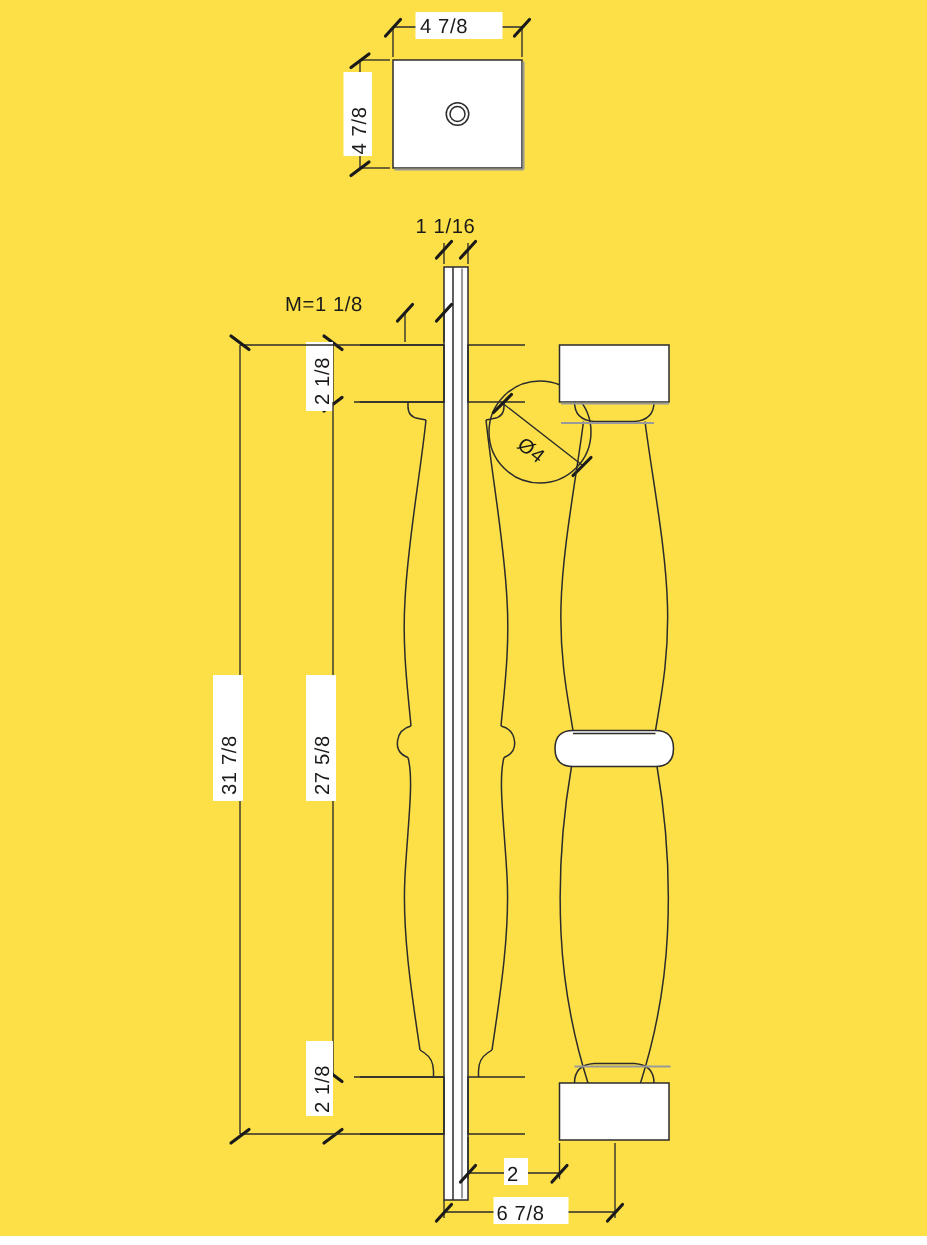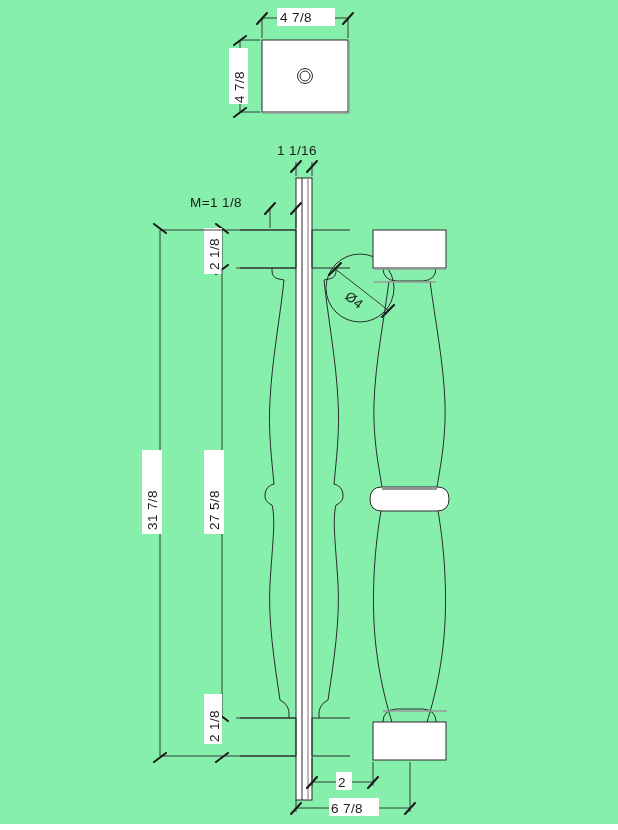--- a/index.html
+++ b/index.html
@@ -7,21 +7,21 @@
     padding: 0;
     background: #ffffff;
   }
   body {
     font-family: "Liberation Sans", sans-serif;
   }
   #drawing-root {
     position: relative;
     width: 618px;
     height: 824px;
-    background: #86efac;
+    background: #fde047;
     overflow: hidden;
   }
   svg#cad {
     display: block;
     width: 618px;
     height: 830px;
   }
   .geom {
     fill: none;
     stroke: #2b2b2b;

